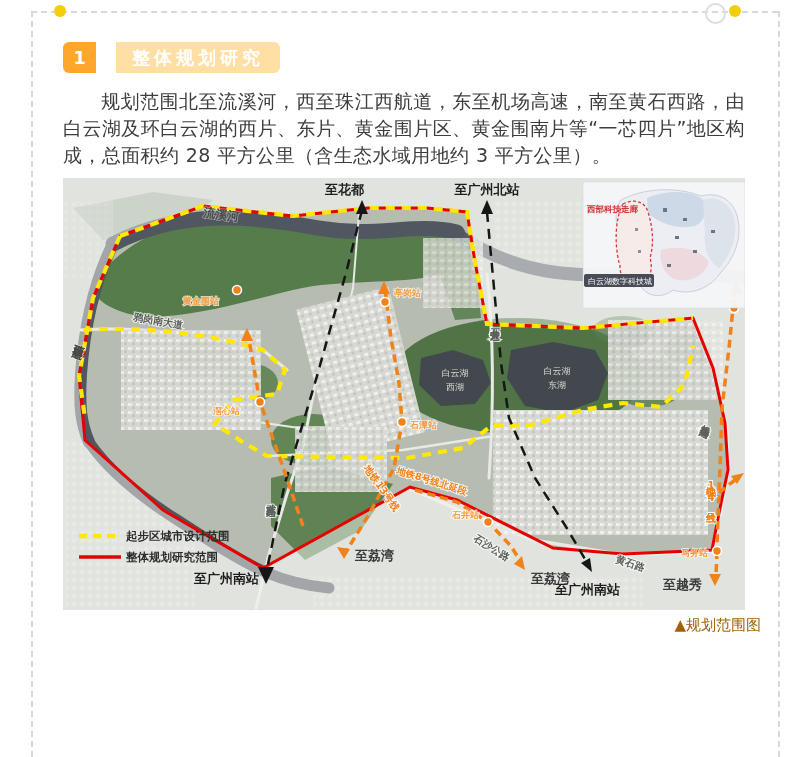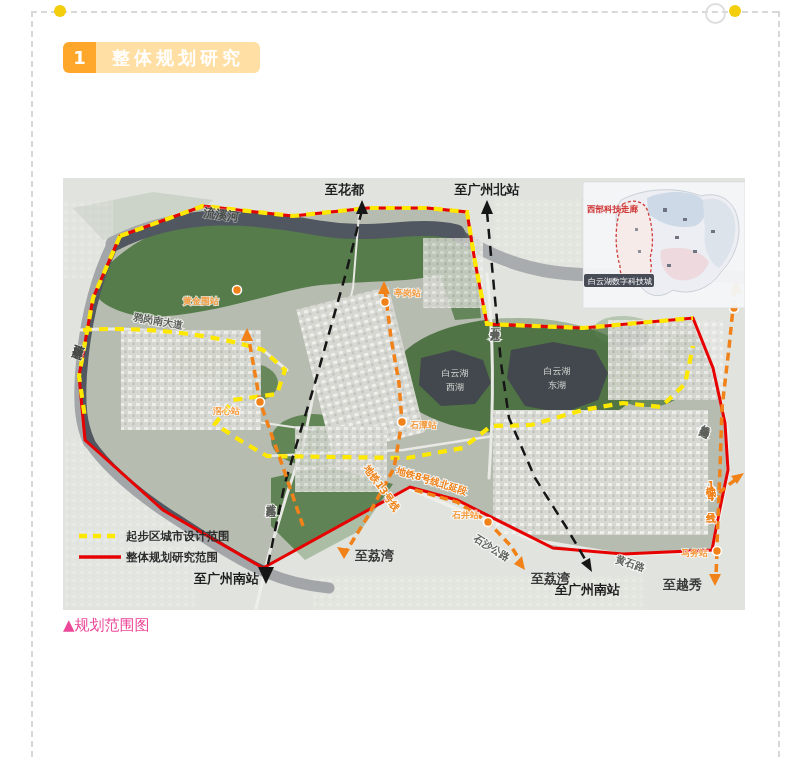--- a/index.html
+++ b/index.html
@@ -10,27 +10,27 @@
   .frame-vl{position:absolute;left:31px;top:11px;bottom:0;width:0;border-left:2px dashed #d8d8d8;}
   .frame-vr{position:absolute;left:778px;top:11px;bottom:0;width:0;border-left:2px dashed #d8d8d8;}
   .dot-l{position:absolute;left:54px;top:5px;width:12px;height:12px;background:#F2CE0C;border-radius:50%;}
   .ring{position:absolute;left:705px;top:3px;width:17px;height:17px;border:2px solid #dedede;border-radius:50%;background:transparent;}
   .dot-r{position:absolute;left:729px;top:5px;width:12px;height:12px;background:#F2CE0C;border-radius:50%;}
   
   .badge{position:absolute;left:63px;top:42px;display:flex;height:31px;}
   .badge-num{width:33px;background:#FFA72B;border-radius:6px 0 0 6px;color:#fff;font-weight:bold;
              font-size:18px;display:flex;align-items:center;justify-content:center;}
   .badge-title{background:#FFDFA3;border-radius:0 6px 6px 0;color:#ffffff;font-weight:bold;font-size:18px;
-             letter-spacing:4px;display:flex;align-items:center;padding:0 16px;}
+             letter-spacing:4px;display:flex;align-items:center;padding:0 16px;margin-left:20px;}
   
   .para{position:absolute;left:63px;width:682px;font-size:19px;line-height:27px;color:#3d3d3d;
         text-align:justify;text-indent:2em;margin:0;letter-spacing:0.4px;}
   .p1{top:88px;}
   .p2{top:650px;}
-  .caption{position:absolute;left:63px;top:616px;width:682px;text-align:left;font-size:15px;color:#ec4899;}
+  .caption{position:absolute;left:79px;top:616px;width:682px;text-align:right;font-size:15px;color:#a16207;}
   .mapwrap{position:absolute;left:63px;top:178px;width:682px;height:432px;}
   
   svg text{font-family:"DejaVu Sans","Liberation Sans",sans-serif;}
   .t-dir{font-size:13px;fill:#1d1d1d;font-weight:600;}
   .t-dir2{font-size:13px;fill:#3a3a3a;font-weight:600;}
   .t-road{font-size:10px;fill:#5c605a;font-weight:600;paint-order:stroke;stroke:#ffffff;stroke-width:2px;stroke-opacity:.7;}
   .t-river{font-size:12px;fill:#474b47;font-weight:600;paint-order:stroke;stroke:#ffffff;stroke-width:1.5px;stroke-opacity:.4;}
   .t-lake{font-size:9px;fill:#d6d9d4;font-weight:500;}
   .t-metro{font-size:10px;fill:#f08219;font-weight:700;paint-order:stroke;stroke:#ffffff;stroke-width:2px;stroke-opacity:.85;}
   .t-st{font-size:9px;fill:#f49a3c;font-weight:700;paint-order:stroke;stroke:#ffffff;stroke-width:1.6px;stroke-opacity:.8;}
@@ -49,20 +49,21 @@
   <div class="frame-vr"></div>
   <div class="dot-l"></div>
   <div class="ring"></div>
   <div class="dot-r"></div>
 
   <div class="badge">
     <span class="badge-num">1</span>
     <span class="badge-title">整体规划研究</span>
   </div>
 
+  <p class="para p1">规划范围北至流溪河，西至珠江西航道，东至机场高速，南至黄石西路，由白云湖及环白云湖的西片、东片、黄金围片区、黄金围南片等“一芯四片”地区构成，总面积约 28 平方公里（含生态水域用地约 3 平方公里）。</p>
 
   <div class="mapwrap">
     <svg width="682" height="432" viewBox="0 0 682 432">
       <defs>
         <pattern id="urb" width="8" height="8" patternUnits="userSpaceOnUse">
           <rect width="8" height="8" fill="#d7d8d2"></rect>
           <rect x="1" y="1" width="4" height="3" fill="#ffffff" opacity="0.6"></rect>
           <rect x="5.5" y="4.5" width="2" height="2.5" fill="#9aa09a" opacity="0.45"></rect>
         </pattern>
       </defs>

